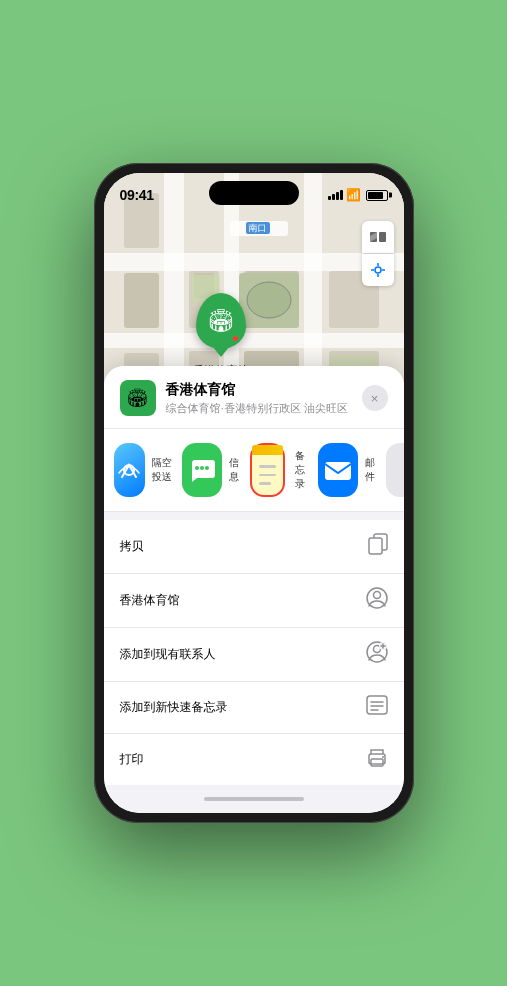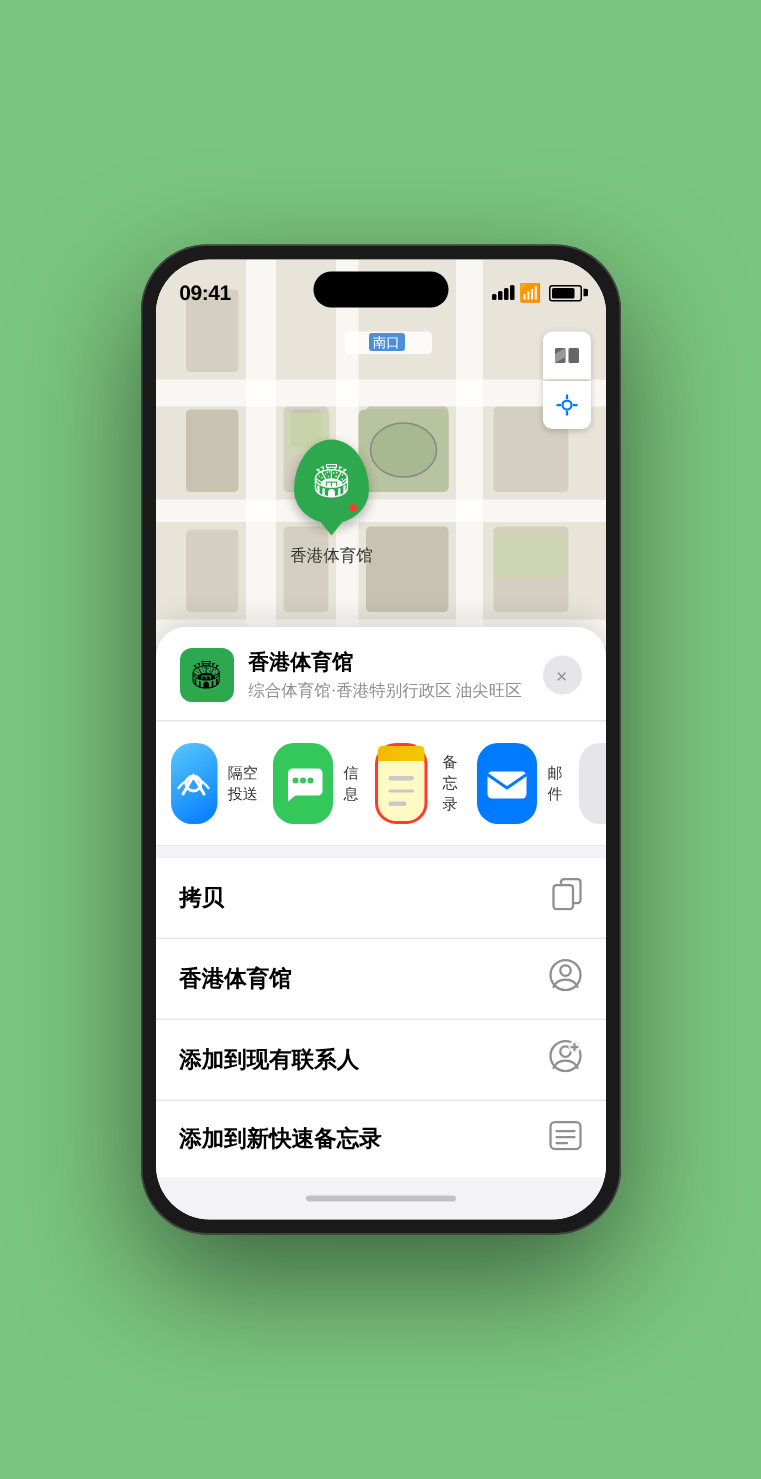--- a/index.html
+++ b/index.html
@@ -355,23 +355,22 @@
       padding: 13px 16px;
       border-bottom: 1px solid #e5e5ea;
       cursor: pointer;
     }
 
     .action-item:last-child {
       border-bottom: none;
     }
 
     .action-label {
-      font-size: 15px;
+      font-size: 12px;
       color: #000;
-      font-weight: bold;
     }
 
     .action-icon {
       font-size: 18px;
       color: #8e8e93;
     }
 
     
     .home-indicator {
       height: 28px;
@@ -630,20 +629,31 @@
           <span class="action-icon">
             <svg width="22" height="20" viewBox="0 0 22 20" fill="none">
               <rect x="1" y="1" width="20" height="18" rx="3" stroke="#8e8e93" stroke-width="1.5" fill="none"></rect>
               <line x1="5" y1="7" x2="17" y2="7" stroke="#8e8e93" stroke-width="1.5" stroke-linecap="round"></line>
               <line x1="5" y1="11" x2="17" y2="11" stroke="#8e8e93" stroke-width="1.5" stroke-linecap="round"></line>
               <line x1="5" y1="15" x2="12" y2="15" stroke="#8e8e93" stroke-width="1.5" stroke-linecap="round"></line>
             </svg>
           </span>
         </div>
 
+        <div class="action-item">
+          <span class="action-label">打印</span>
+          <span class="action-icon">
+            <svg width="22" height="20" viewBox="0 0 22 20" fill="none">
+              <rect x="3" y="7" width="16" height="10" rx="2" stroke="#8e8e93" stroke-width="1.5" fill="none"></rect>
+              <rect x="5" y="12" width="12" height="7" rx="1" stroke="#8e8e93" stroke-width="1.5" fill="none"></rect>
+              <path d="M5 7 V3 h12 v4" stroke="#8e8e93" stroke-width="1.5" fill="none"></path>
+              <circle cx="17" cy="10" r="1" fill="#8e8e93"></circle>
+            </svg>
+          </span>
+        </div>
 
       </div>
 
       <div class="home-indicator">
         <div class="home-bar"></div>
       </div>
 
     </div>
   </div>
 </div>

